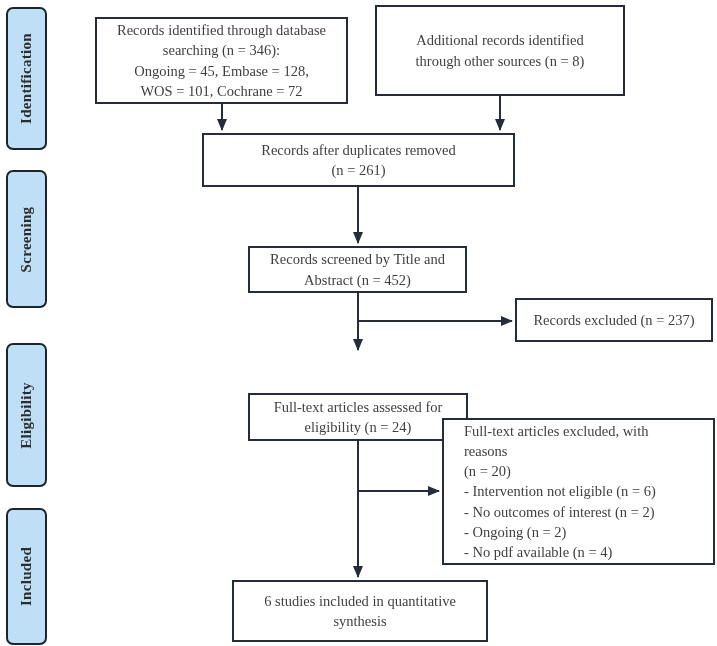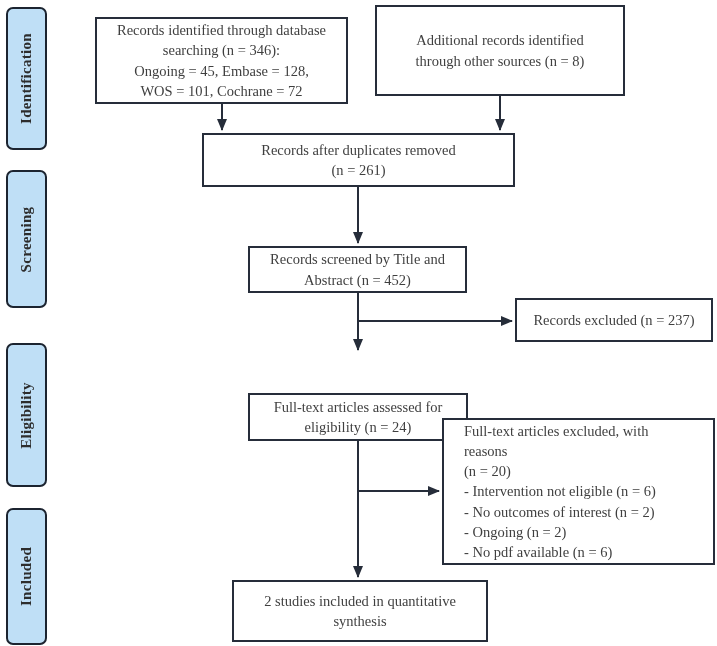--- a/index.html
+++ b/index.html
@@ -128,20 +128,20 @@
   <div class="node n-fulltext">
       <div class="line">Full-text articles assessed for</div>
       <div class="line">eligibility (n = 24)</div>
     </div>
   <div class="node n-ftexcl left-align">
       <div class="line">Full-text articles excluded, with reasons</div>
       <div class="line">(n = 20)</div>
       <div class="line">- Intervention not eligible (n = 6)</div>
       <div class="line">- No outcomes of interest (n = 2)</div>
       <div class="line">- Ongoing (n = 2)</div>
-      <div class="line">- No pdf available (n = 6)</div>
+      <div class="line">- No pdf available (n = 4)</div>
     </div>
   <div class="node n-included">
-      <div class="line">2 studies included in quantitative</div>
+      <div class="line">6 studies included in quantitative</div>
       <div class="line">synthesis</div>
     </div>
 
 </div>
 
 </body></html>

